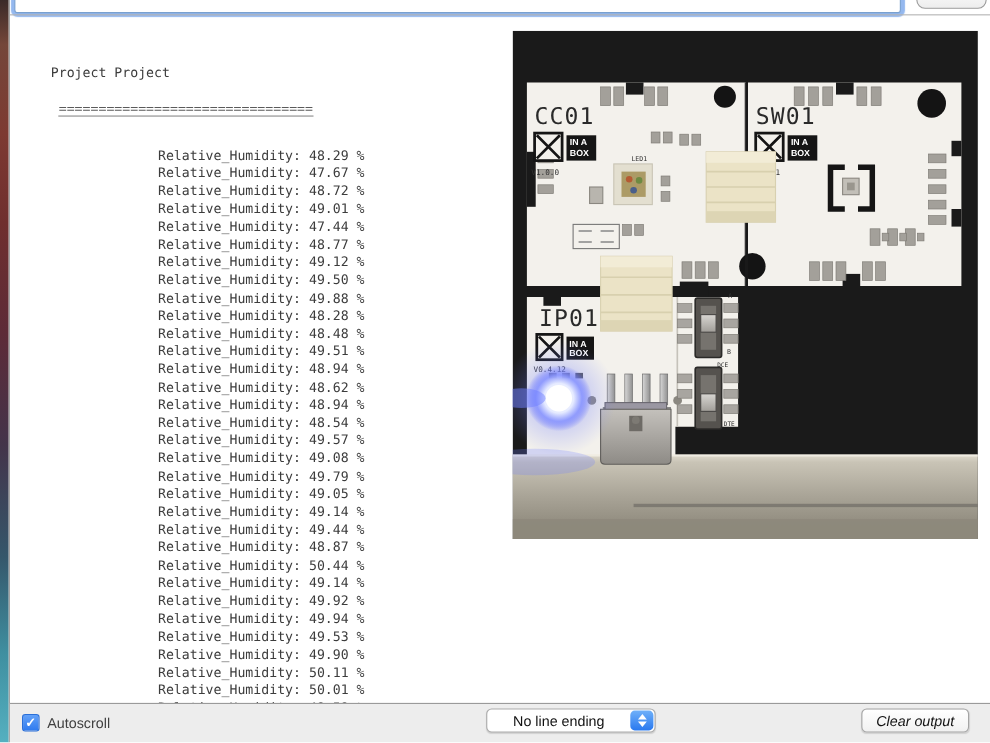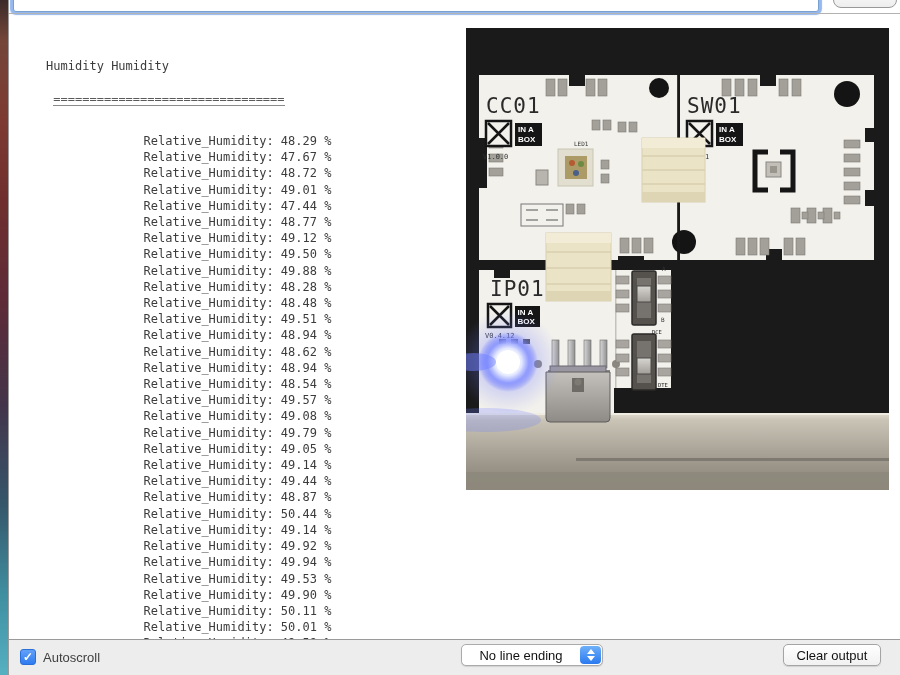--- a/index.html
+++ b/index.html
@@ -77,21 +77,21 @@
 <div class="screen">
   <div class="wallpaper"></div>
 
   <div class="window">
 
     <input class="serial-input" type="text" value="" style="">
     <div class="send-button"></div>
     <div class="top-divider"></div>
 
     <div class="output">
-      <div class="serial-title">     Humidity Humidity</div>
+      <div class="serial-title">     Project Project</div>
       <div class="serial-separator">================================</div>
       <div><div class="serial-line">Relative_Humidity: 48.29 %</div><div class="serial-line">Relative_Humidity: 47.67 %</div><div class="serial-line">Relative_Humidity: 48.72 %</div><div class="serial-line">Relative_Humidity: 49.01 %</div><div class="serial-line">Relative_Humidity: 47.44 %</div><div class="serial-line">Relative_Humidity: 48.77 %</div><div class="serial-line">Relative_Humidity: 49.12 %</div><div class="serial-line">Relative_Humidity: 49.50 %</div><div class="serial-line">Relative_Humidity: 49.88 %</div><div class="serial-line">Relative_Humidity: 48.28 %</div><div class="serial-line">Relative_Humidity: 48.48 %</div><div class="serial-line">Relative_Humidity: 49.51 %</div><div class="serial-line">Relative_Humidity: 48.94 %</div><div class="serial-line">Relative_Humidity: 48.62 %</div><div class="serial-line">Relative_Humidity: 48.94 %</div><div class="serial-line">Relative_Humidity: 48.54 %</div><div class="serial-line">Relative_Humidity: 49.57 %</div><div class="serial-line">Relative_Humidity: 49.08 %</div><div class="serial-line">Relative_Humidity: 49.79 %</div><div class="serial-line">Relative_Humidity: 49.05 %</div><div class="serial-line">Relative_Humidity: 49.14 %</div><div class="serial-line">Relative_Humidity: 49.44 %</div><div class="serial-line">Relative_Humidity: 48.87 %</div><div class="serial-line">Relative_Humidity: 50.44 %</div><div class="serial-line">Relative_Humidity: 49.14 %</div><div class="serial-line">Relative_Humidity: 49.92 %</div><div class="serial-line">Relative_Humidity: 49.94 %</div><div class="serial-line">Relative_Humidity: 49.53 %</div><div class="serial-line">Relative_Humidity: 49.90 %</div><div class="serial-line">Relative_Humidity: 50.11 %</div><div class="serial-line">Relative_Humidity: 50.01 %</div><div class="serial-line">Relative_Humidity: 49.59 %</div><div class="serial-line">Relative_Humidity: 50.92 %</div></div>
     </div>
 
     <div class="photo">
       <svg width="423" height="462" viewBox="0 0 423 462">
         <defs>
           <linearGradient id="band" x1="0" y1="0" x2="0" y2="1">
             <stop offset="0" stop-color="#ded9cc"></stop>
               <stop offset="0.08" stop-color="#c9c4b6"></stop>
@@ -320,26 +320,26 @@
           <circle cx="42" cy="334" r="12" fill="#ffffff"></circle>
           <ellipse cx="8" cy="334" rx="22" ry="9" fill="#7080ff" opacity="0.5"></ellipse>
         </g>
       </svg>
     </div>
 
     <div class="bottom-bar">
       <div class="checkbox">✓</div>
       <span class="autoscroll-label">Autoscroll</span>
 
-      <div class="macselect" style="left:452px; width:142px;">
+      <div class="macselect" style="left:433px; width:154px;">
         <span class="label">No line ending</span>
         <span class="stepper">
           <span class="tri-up"></span>
             <span class="tri-down"></span>
         </span>
       </div>
 
 
-      <button class="clear-btn" style="left:774px; width:98px;">Clear output</button>
+      <button class="clear-btn" style="left:774px; width:98px;font-style:italic;">Clear output</button>
     </div>
 
   </div>
 </div>
 
 </body></html>

